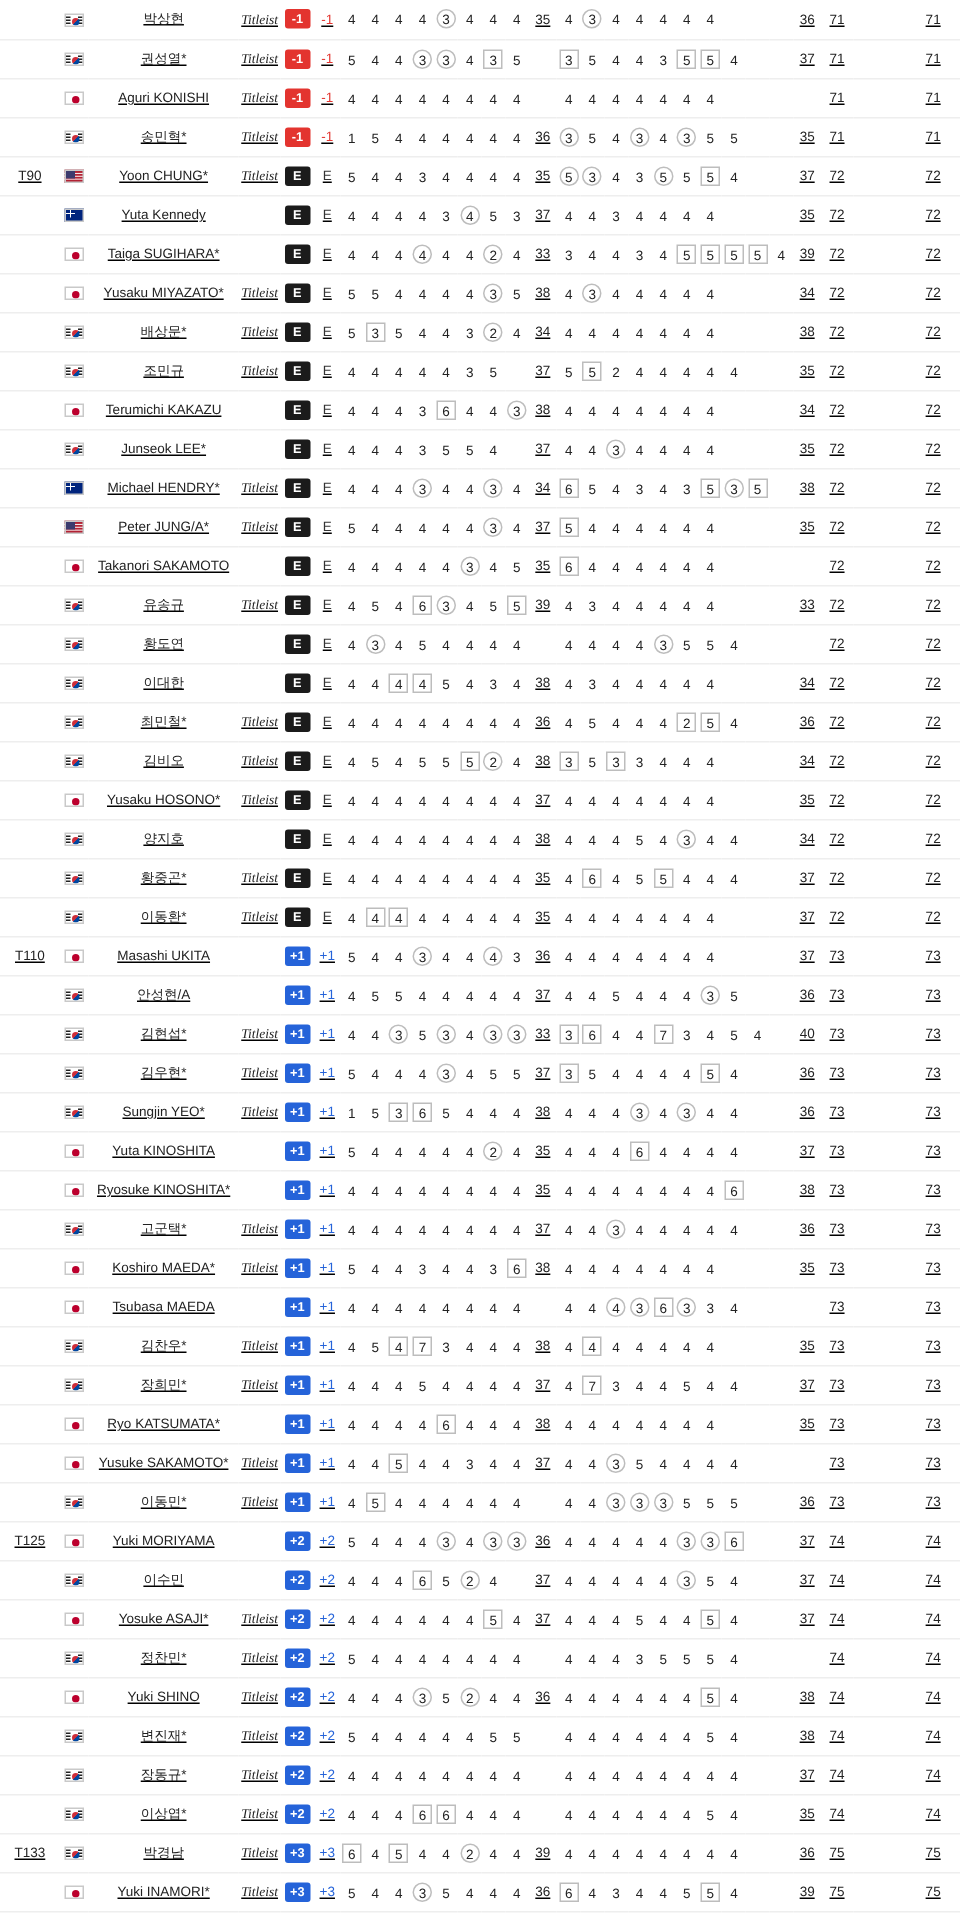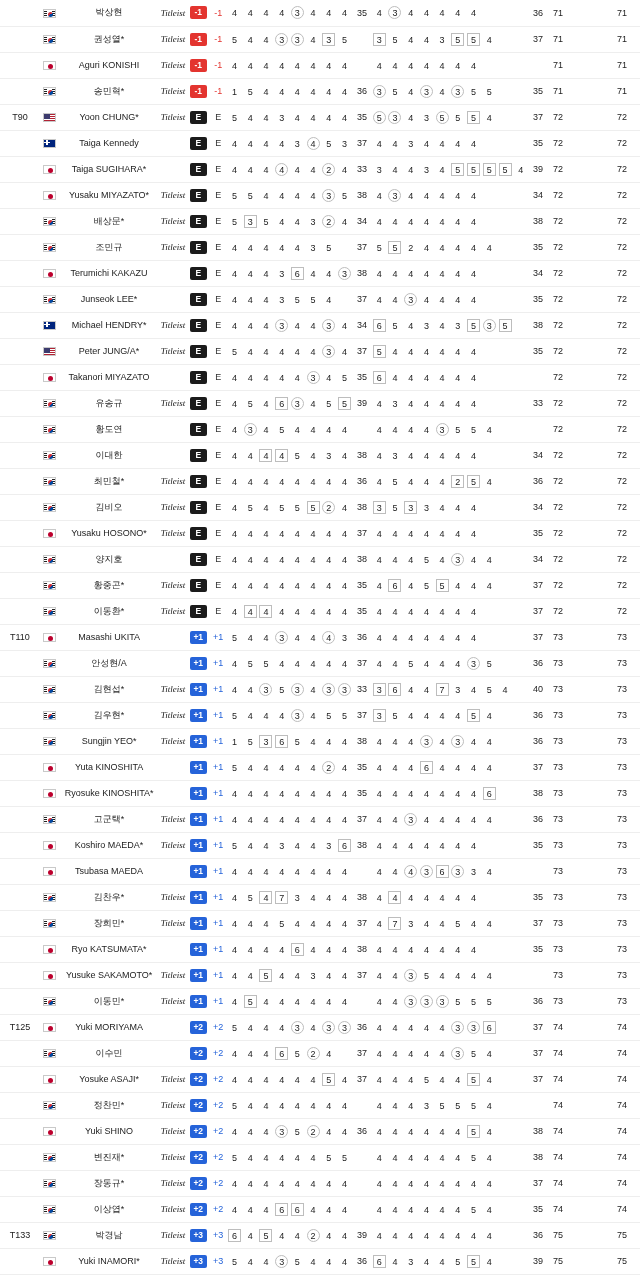--- a/index.html
+++ b/index.html
@@ -6,20 +6,21 @@
   html, body {
     margin: 0; padding: 0;
     background: #ffffff;
     font-family: "Liberation Sans", sans-serif;
   }
   #page {
     width: 640px;
     min-height: 1280px;
     position: relative;
     background: #fff;
+    text-decoration: underline;
   }
   table.lb {
     width: 640px;
     border-collapse: collapse;
     table-layout: fixed;
   }
   table.lb td {
     padding: 0;
     font-size: 9px;
     color: #222;
@@ -307,21 +308,21 @@
           <td class="hole"></td>
           <td class="hole"></td>
           <td class="inn">37</td>
           <td class="tot">72</td>
           <td class="gap"></td>
           <td class="final">72</td>
         </tr>
         <tr class="row">
           <td class="pos"></td>
           <td class="flag"><span class="flagbox fl-au"></span></td>
-          <td class="name">Taiga Kennedy</td>
+          <td class="name">Yuta Kennedy</td>
           <td class="brand"></td>
           <td class="score"><span class="pill black">E</span></td>
           <td class="toparx"><span class="tosc ">E</span></td>
           <td class="hole"><span class="mark plain">4</span></td>
           <td class="hole"><span class="mark plain">4</span></td>
           <td class="hole"><span class="mark plain">4</span></td>
           <td class="hole"><span class="mark plain">4</span></td>
           <td class="hole"><span class="mark plain">3</span></td>
           <td class="hole"><span class="mark circle">4</span></td>
           <td class="hole"><span class="mark plain">5</span></td>
@@ -586,21 +587,21 @@
           <td class="hole"></td>
           <td class="hole"></td>
           <td class="inn">35</td>
           <td class="tot">72</td>
           <td class="gap"></td>
           <td class="final">72</td>
         </tr>
         <tr class="row">
           <td class="pos"></td>
           <td class="flag"><span class="flagbox fl-jp"></span></td>
-          <td class="name">Takanori MIYAZATO</td>
+          <td class="name">Takanori SAKAMOTO</td>
           <td class="brand"></td>
           <td class="score"><span class="pill black">E</span></td>
           <td class="toparx"><span class="tosc ">E</span></td>
           <td class="hole"><span class="mark plain">4</span></td>
           <td class="hole"><span class="mark plain">4</span></td>
           <td class="hole"><span class="mark plain">4</span></td>
           <td class="hole"><span class="mark plain">4</span></td>
           <td class="hole"><span class="mark plain">4</span></td>
           <td class="hole"><span class="mark circle">3</span></td>
           <td class="hole"><span class="mark plain">4</span></td>

